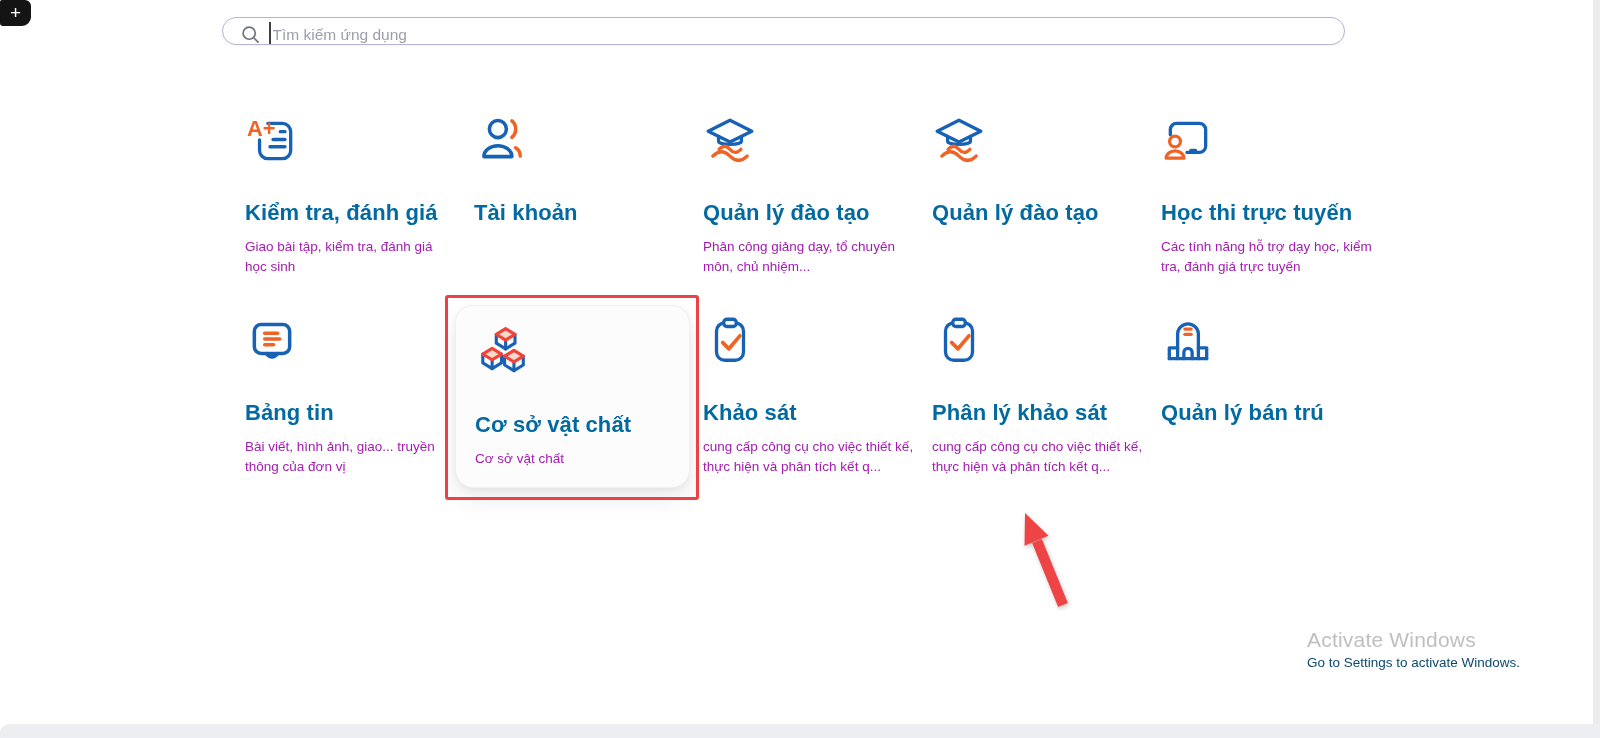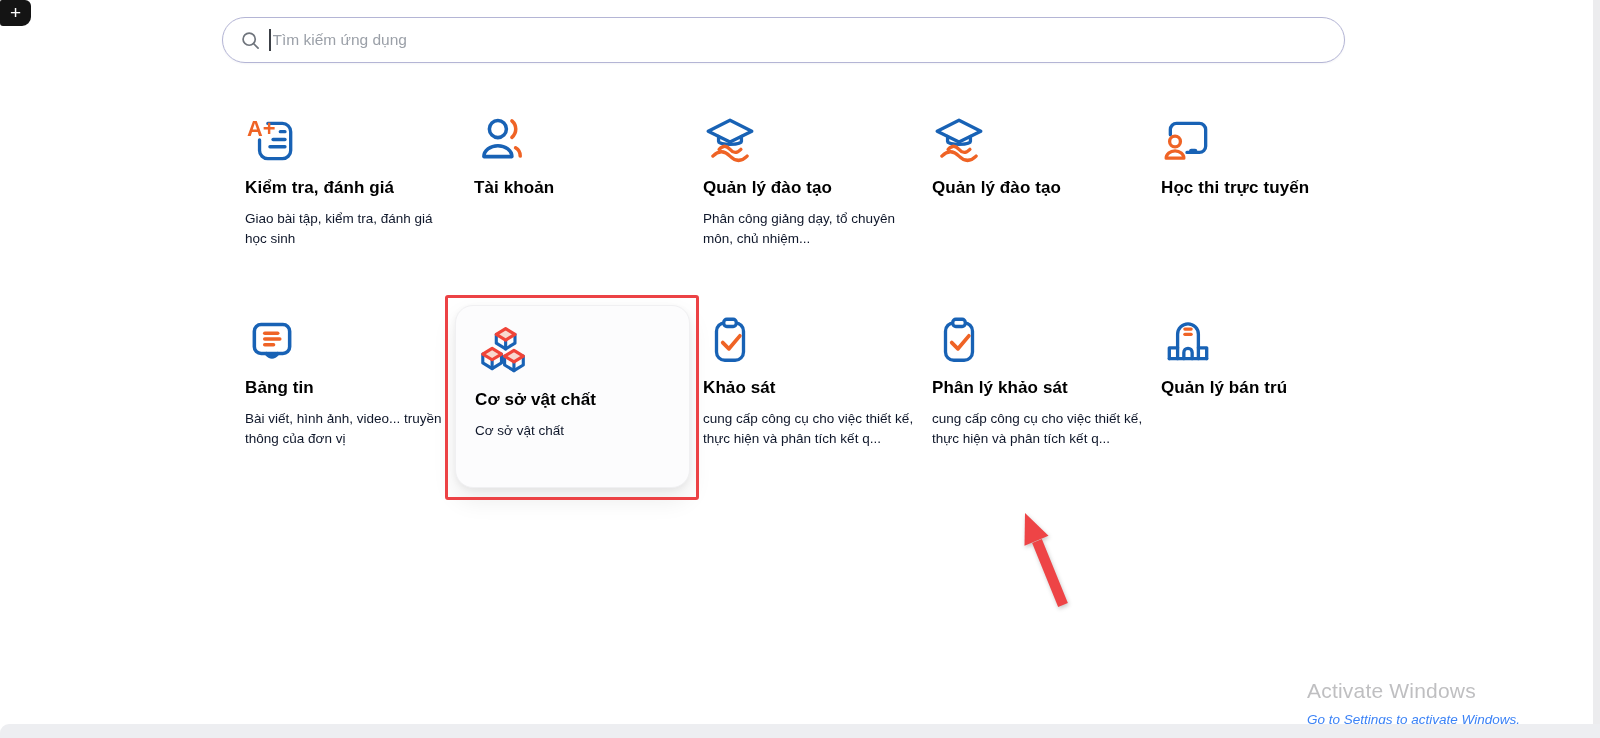--- a/index.html
+++ b/index.html
@@ -14,47 +14,47 @@
   .plus-btn {
     position:absolute; left:0; top:0; width:31px; height:26px;
     background:#141414; color:#fff;
     border:none; border-radius:2px 6px 9px 3px;
     font-size:19px; font-weight:300; line-height:24px; text-align:center;
     cursor:pointer; z-index:30;
   }
 
   
   .search-bar {
-    position:absolute; left:222px; top:17px; width:1123px; height:46px;
+    position:absolute; left:222px; top:17px; width:1123px; height:28px;
     border:1px solid #b4b5d5; border-radius:24px;
-    background:#fff; display:flex; align-items:center;
+    background:#fff; display:flex; align-items:flex-end;
     padding:0 18px; box-shadow:0 1px 2px rgba(40,40,90,.05);
   }
   .search-bar .mag { flex:0 0 auto; width:19px; height:19px; margin-right:9px; }
   .search-caret { width:1.5px; height:22px; background:#3c4046; margin-right:2px; }
   .search-input {
     flex:1; border:none; outline:none; background:transparent;
     font-family:inherit; font-size:15.5px; color:#333;
   }
   .search-input::placeholder { color:#9ba0a8; opacity:1; }
 
   
   .grid {
     position:absolute; left:245px; top:100px;
     display:grid; grid-template-columns:repeat(5,229px); grid-auto-rows:200px;
   }
   .tile { position:relative; width:212px; cursor:pointer; }
   .tile-inner { position:relative; z-index:2; padding-top:13px; }
   .tile-icon { width:54px; height:54px; display:block; }
   .tile-title {
-    margin-top:11px; font-size:17px; font-weight:700; color:#000000;
+    margin-top:33px; font-size:22px; font-weight:700; color:#0369a1;
     letter-spacing:.1px;
   }
   .tile-desc {
-    margin-top:11px; font-size:13.5px; line-height:1.5; color:#0f172a;
+    margin-top:11px; font-size:13.5px; line-height:1.5; color:#a21caf;
     max-width:212px;
   }
 
   
   .tile--hl .tile-inner { padding-top:25px; padding-left:1px; }
   .hl-card {
     position:absolute; left:-19px; top:5px; width:235px; height:183px;
     background:#fcfcfd; border:1px solid #f0f0f2; border-radius:18px;
     box-shadow:0 2px 6px rgba(0,0,0,.05), 0 12px 24px rgba(0,0,0,.08);
     z-index:1;
@@ -65,23 +65,23 @@
   }
 
   
   .arrow-annotation {
     position:absolute; left:995px; top:500px; width:100px; height:120px;
     z-index:25; pointer-events:none;
     filter:drop-shadow(1.5px 2.5px 2px rgba(0,0,0,.22));
   }
 
   
-  .watermark { position:absolute; left:1307px; top:679px; z-index:5; }
+  .watermark { position:absolute; left:1307px; top:628px; z-index:5; }
   .watermark .wm1 { font-size:21px; color:#bfbfc1; letter-spacing:.2px; }
-  .watermark .wm2 { font-size:13.5px; color:#3b82f6; margin-top:9px;font-style:italic; }
+  .watermark .wm2 { font-size:13.5px; color:#0c4a6e; margin-top:3px; }
 
   
   .bottom-bar {
     position:absolute; left:0; bottom:0; width:1600px; height:14px;
     background:#edeef1; border-top-left-radius:9px; z-index:20;
   }
   .right-strip {
     position:absolute; right:0; top:0; width:7px; height:724px;
     background:#ececee; z-index:20;
   }
@@ -248,31 +248,32 @@
     </div>
   </div>
 
 
   <div class="tile">
     <div class="tile-inner">
       <svg class="tile-icon">
           <use href="#sym-class"></use>
         </svg>
       <div class="tile-title">Học thi trực tuyến</div>
+      <div class="tile-desc">Các tính năng hỗ trợ dạy học, kiểm tra, đánh giá trực tuyến</div>
     </div>
   </div>
 
 
   <div class="tile">
     <div class="tile-inner">
       <svg class="tile-icon">
           <use href="#sym-news"></use>
         </svg>
       <div class="tile-title">Bảng tin</div>
-      <div class="tile-desc">Bài viết, hình ảnh, video... truyền thông của đơn vị</div>
+      <div class="tile-desc">Bài viết, hình ảnh, giao... truyền thông của đơn vị</div>
     </div>
   </div>
 
   <div class="tile tile--hl">
     <div class="hl-card"></div>
     <div class="hl-ring"></div>
     <div class="tile-inner">
       <svg class="tile-icon">
           <use href="#sym-cubes"></use>
         </svg>

